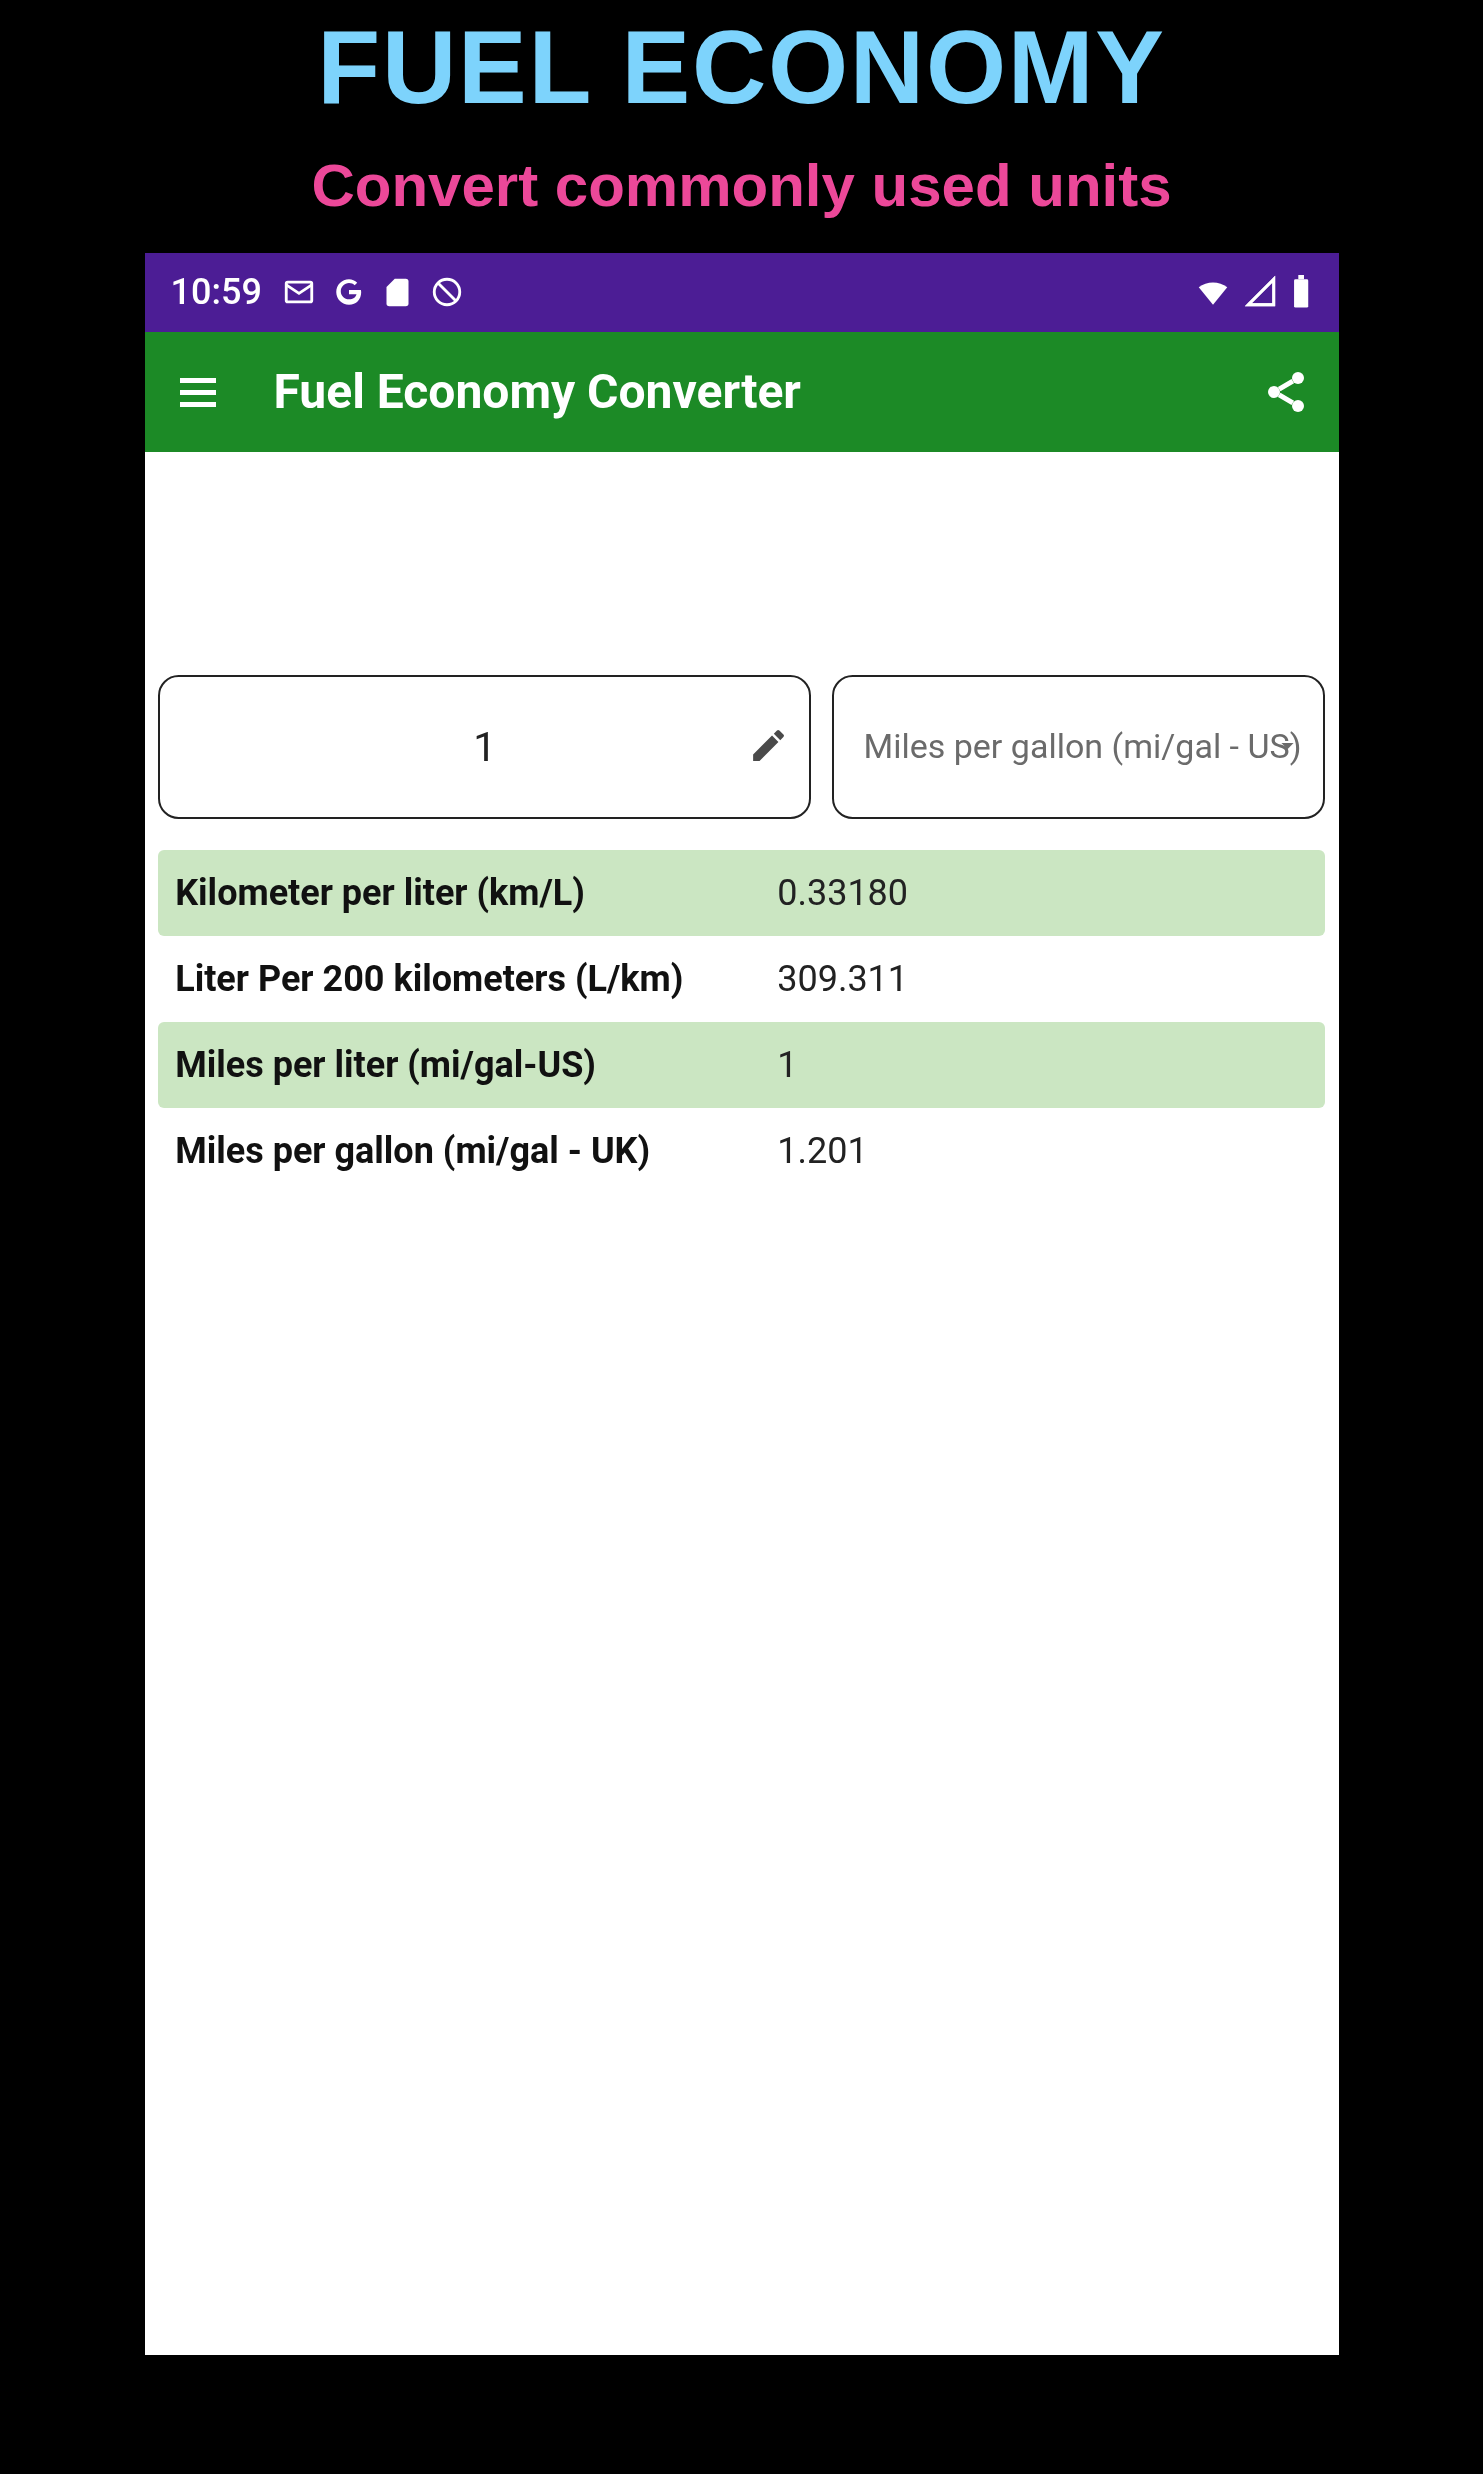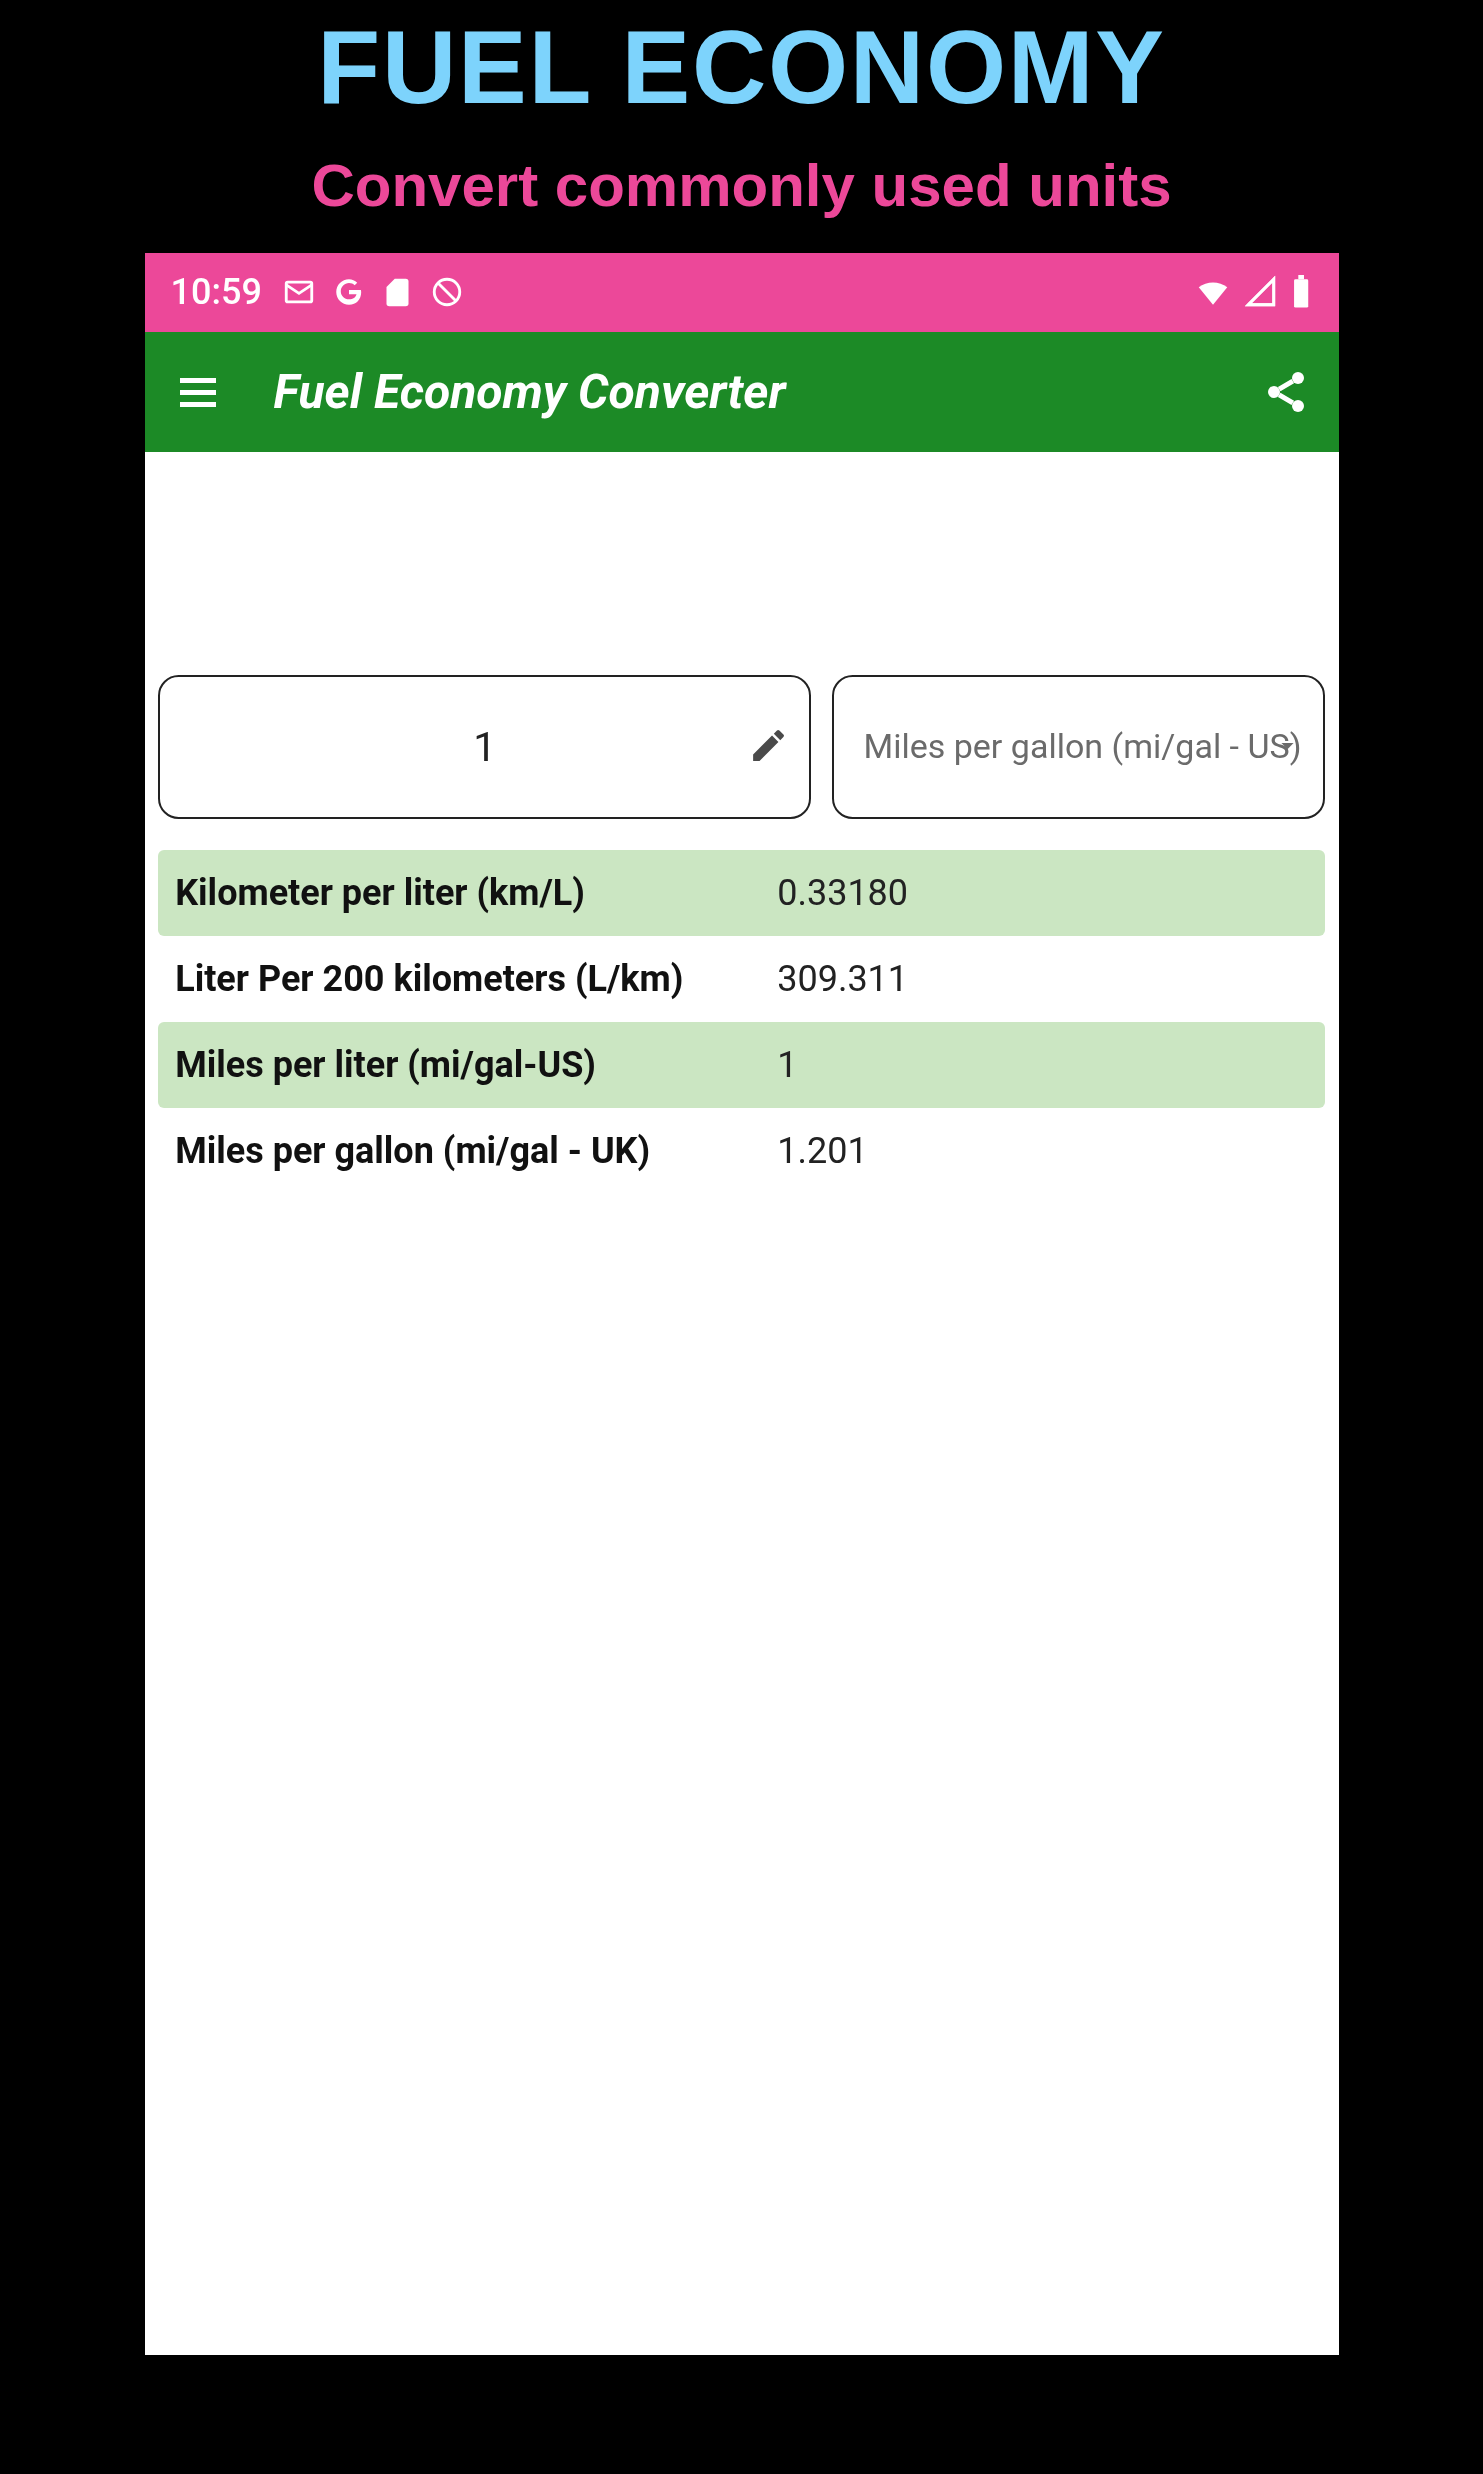--- a/index.html
+++ b/index.html
@@ -36,41 +36,40 @@
     width: 1194px;
     background: #fff;
     margin-top: 33px;
     flex: 1 1 auto;
     display: flex;
     flex-direction: column;
     margin-bottom: 120px;
   }
   .statusbar {
     height: 79px;
-    background: #ec4899;
+    background: #4c1d95;
     color: #fff;
     display: flex;
     align-items: center;
     padding: 0 26px;
     font-size: 36px;
     font-weight: 500;
   }
   .statusbar .time { margin-right: 20.6px; }
   .statusbar .left-icons { display: flex; align-items: center; gap: 15.5px; }
   .statusbar .left-icons span, .statusbar .right-icons span { display:inline-flex; }
   .statusbar .spacer { flex: 1; }
   .statusbar .right-icons { display: flex; align-items: center; gap: 12px; }
   .appbar {
     height: 120px;
     background: #1c8a26;
     color: #fff;
     display: flex;
     align-items: center;
     padding: 0 29px;
-    font-style: italic;
   }
   .hamburger { display: inline-flex; cursor: pointer; }
   .appbar .title {
     font-size: 48px;
     font-weight: 700;
     margin-left: 52px;
     flex: 1;
   }
   .share { display: inline-flex; cursor: pointer; }
   .content {

